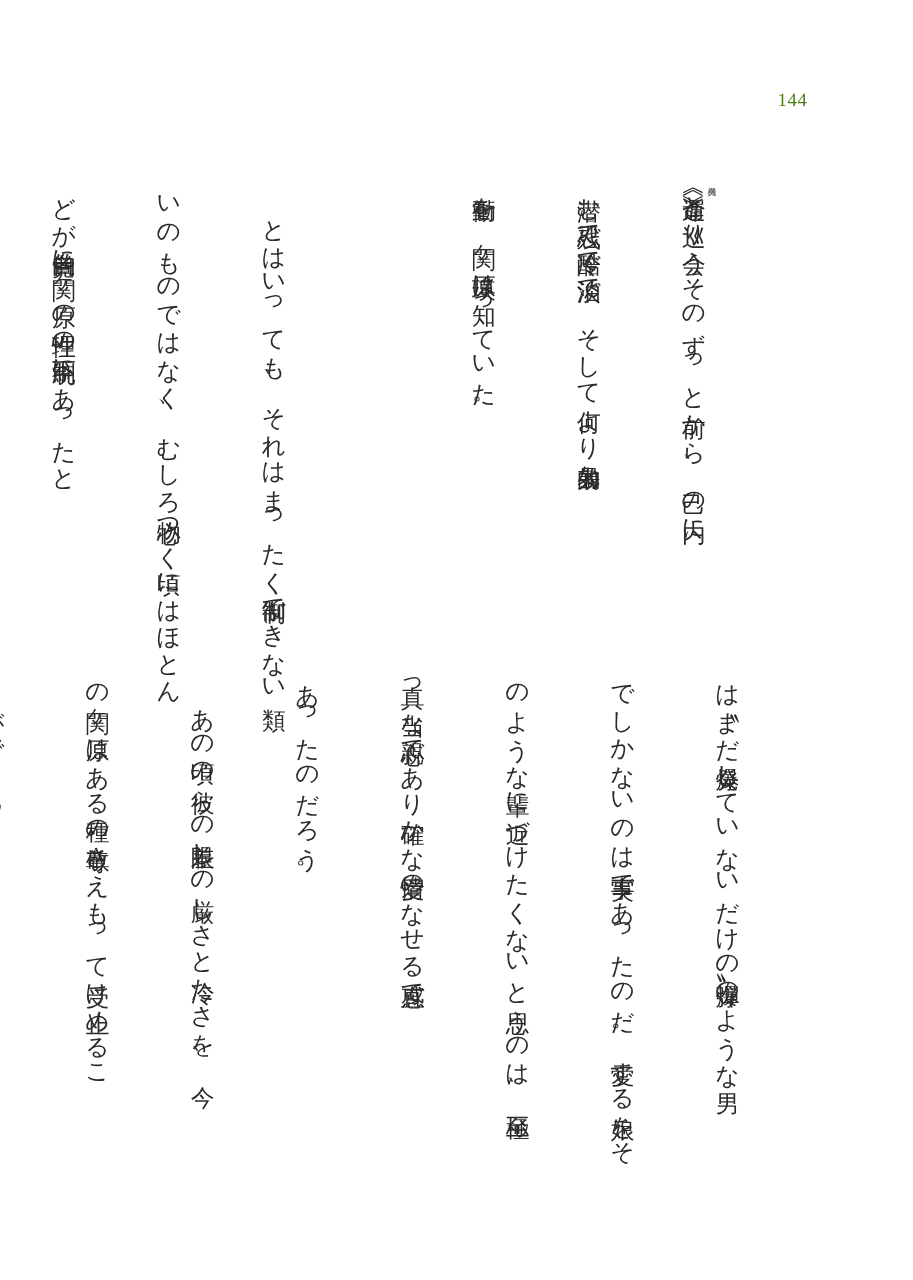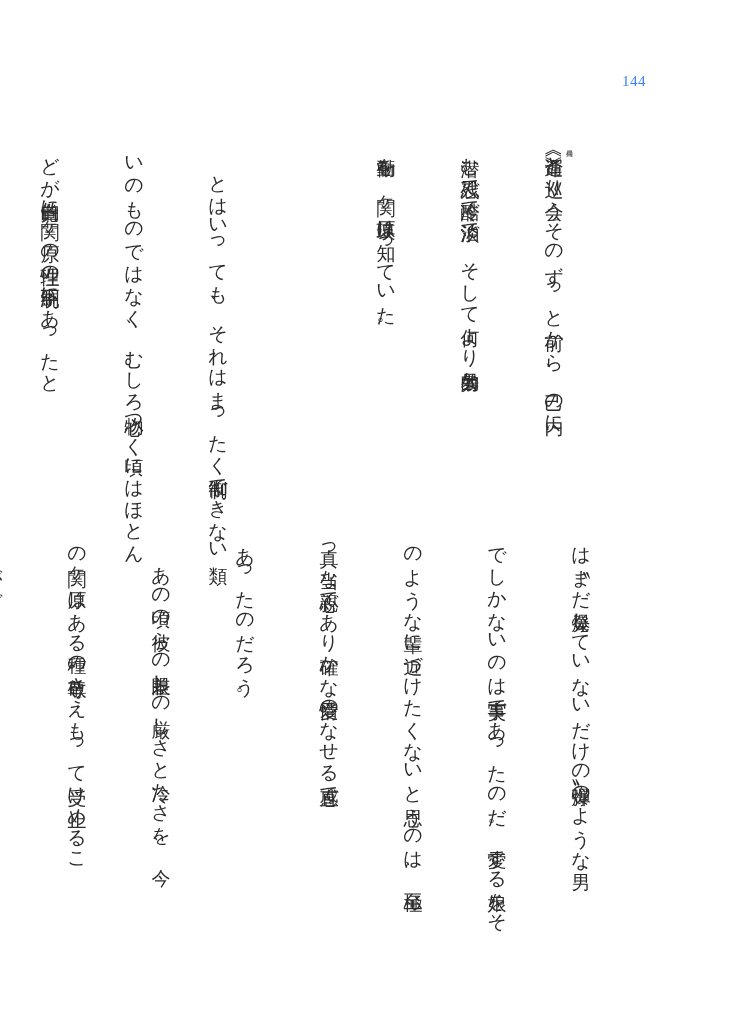--- a/index.html
+++ b/index.html
@@ -15,21 +15,21 @@
       font-family: "DejaVu Serif", "Liberation Serif", serif;
       color: #2a2a2a;
     }
     .page-number {
       position: absolute;
       top: 73px;
       left: 622px;
       width: 40px;
       font-size: 15px;
       letter-spacing: 0.5px;
-      color: #3b82f6;
+      color: #4d7c0f;
       font-family: "Liberation Serif", "DejaVu Serif", serif;
     }
     .text-block {
       position: absolute;
       writing-mode: vertical-rl;
       -webkit-writing-mode: vertical-rl;
       font-size: 19px;
       line-height: 28px;
       letter-spacing: 0px;
       white-space: pre;

